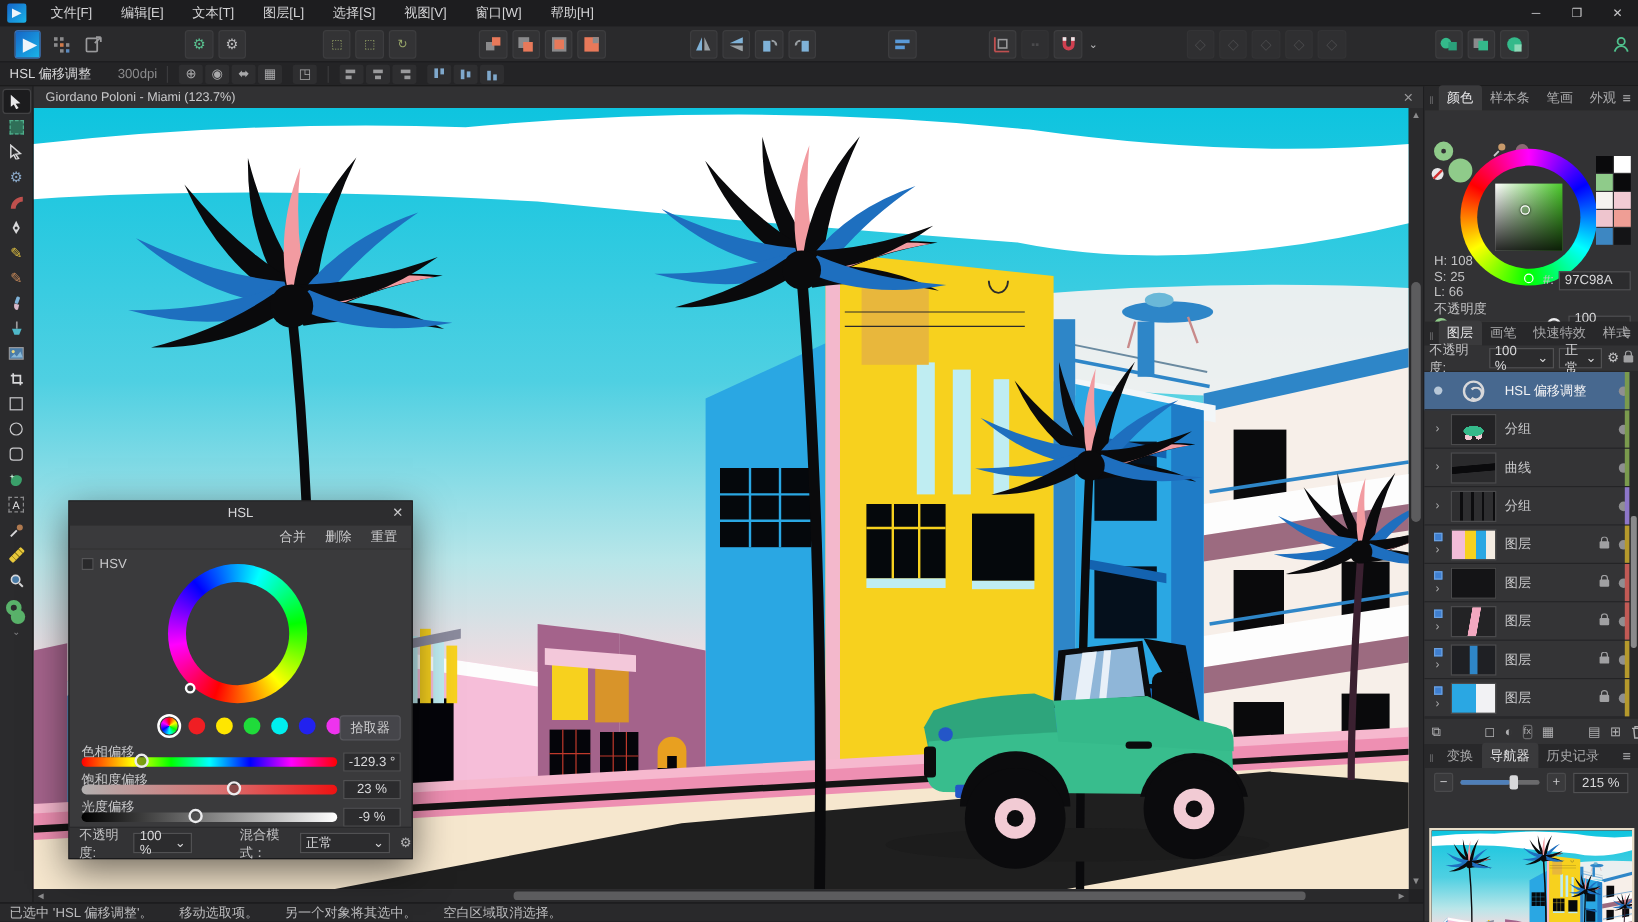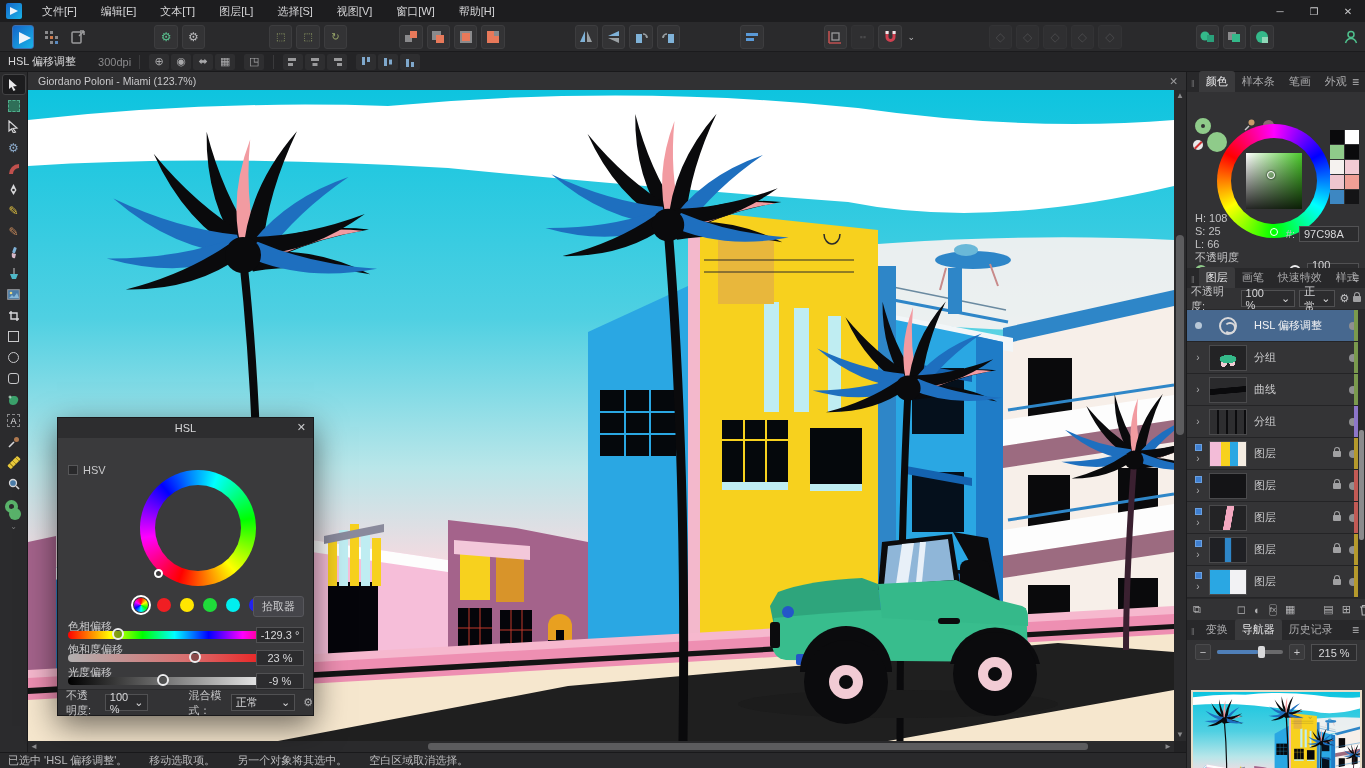--- a/index.html
+++ b/index.html
@@ -45,21 +45,21 @@
   #docstrip .doc-close { margin-left:auto; margin-right:8px; color:#9a9a9c; }
   #artwork { position:absolute; left:0; top:18px; width:1146px; height:651px; display:block; }
   #vscroll { position:absolute; right:0; top:18px; width:12px; height:651px; background:#2a2a2c; }
   #vscroll .thumb { position:absolute; left:2px; top:145px; width:8px; height:200px; background:#5c5c5e; border-radius:4px; }
   #vscroll .arr { position:absolute; left:0; width:12px; height:12px; color:#8a8a8c; font-size:8px; text-align:center; line-height:12px; }
   #hscroll { position:absolute; left:0; top:669px; width:1146px; height:11px; background:#2a2a2c; }
   #hscroll .thumb { position:absolute; left:400px; top:2px; width:660px; height:7px; background:#5c5c5e; border-radius:3px; }
   #hscroll .arr { position:absolute; top:0; width:12px; height:11px; color:#8a8a8c; font-size:8px; text-align:center; line-height:11px; }
 
   
-  #hsl { position:absolute; left:57px; top:417px; width:257px; height:299px; background:#3a3a3c; border:1px solid #19191b; box-shadow:0 10px 30px rgba(0,0,0,.55); z-index:50; }
+  #hsl { position:absolute; left:57px; top:417px; width:287px; height:299px; background:#3a3a3c; border:1px solid #19191b; box-shadow:0 10px 30px rgba(0,0,0,.55); z-index:50; }
   #hsl .titlebar { height:20px; background:#2d2d2f; display:flex; align-items:center; justify-content:center; position:relative; color:#d8d8da; }
   #hsl .titlebar .x { position:absolute; right:7px; top:3px; color:#c9c9cb; }
   #hsl .actions { height:20px; display:flex; align-items:center; justify-content:flex-end; gap:16px; padding-right:12px; color:#c9c9cb; border-bottom:1px solid #323234;}
   #hsl .chk { position:absolute; left:10px; top:46px; display:flex; align-items:center; gap:5px; color:#c9c9cb; }
   #hsl .chk .box { width:10px; height:10px; background:#29292b; border:1px solid #565658; }
   .wheel { position:absolute; left:82px; top:52px; width:116px; height:116px; border-radius:50%;
     background:conic-gradient(from 200deg,#f00,#f0f,#00f,#0ff,#0f0,#ff0,#f00); }
   .wheel .hole { position:absolute; left:15px; top:15px; width:86px; height:86px; border-radius:50%; background:#3a3a3c; }
   .wheel .mark { position:absolute; left:14px; bottom:8px; width:9px; height:9px; border:2px solid #fff; border-radius:50%; }
   .sw-row { position:absolute; left:76px; top:180px; display:flex; gap:9px; align-items:center; }
@@ -704,20 +704,25 @@
     <div class="thumb"></div>
     <span class="arr" style="right:0">►</span>
   </div>
 </div>
 
 <div id="hsl">
   <div class="titlebar">
     <span>HSL</span>
     <span class="x">✕</span>
   </div>
+  <div class="actions">
+    <span>合并</span>
+    <span>删除</span>
+    <span>重置</span>
+  </div>
   <div class="chk">
     <span class="box"></span>
     <span>HSV</span>
   </div>
   <div class="wheel">
     <div class="hole"></div>
     <div class="mark"></div>
   </div>
   <div class="sw-row">
     <span class="sw selring"></span>

